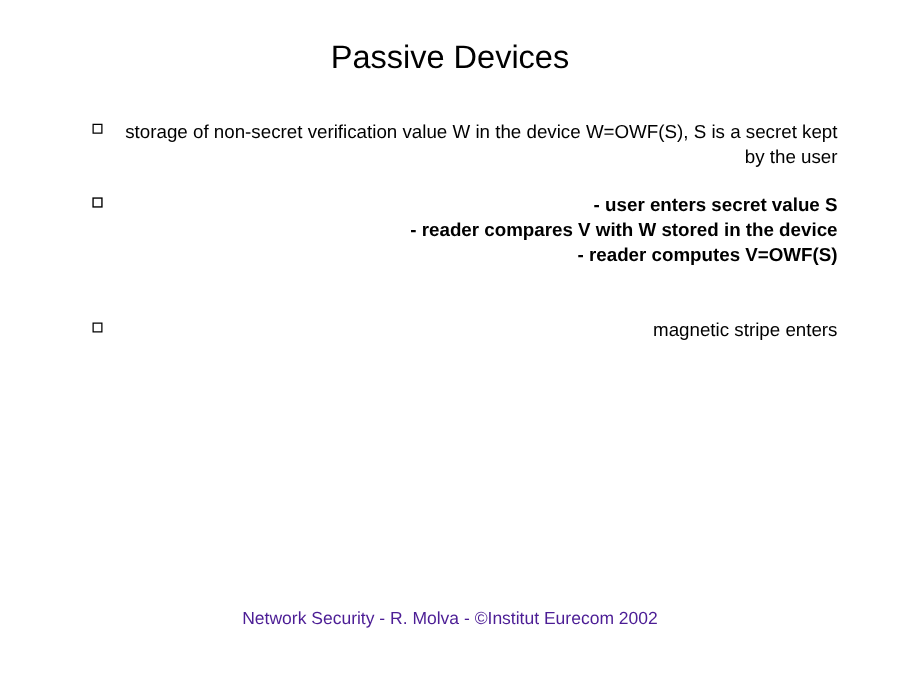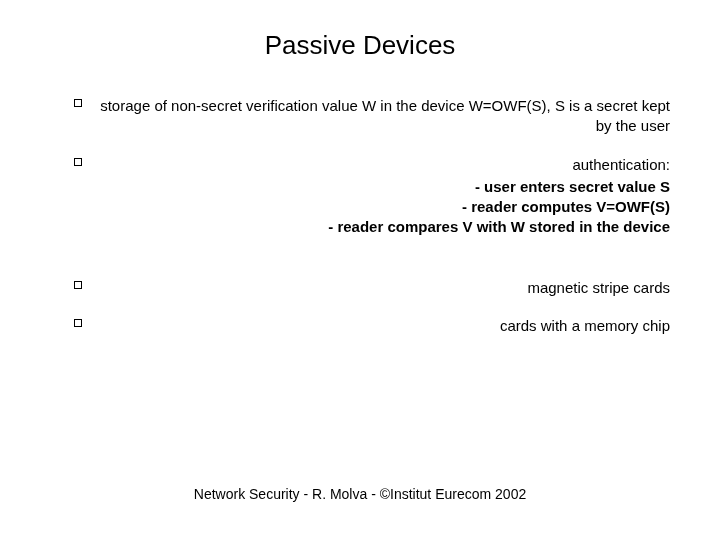--- a/index.html
+++ b/index.html
@@ -60,21 +60,21 @@
       line-height: 1.35;
       font-weight: bold;
     }
     .footer {
       position: absolute;
       bottom: 38px;
       left: 0;
       width: 100%;
       text-align: center;
       font-size: 14px;
-      color: #000000;
+      color: #4c1d95;
     }
   </style>
 </head>
 <body>
 
 <div class="slide">
   <h1 class="title">Passive Devices</h1>
 
   <div class="content">
 
@@ -82,34 +82,29 @@
       <span class="bullet-marker"></span>
       <span>storage of non-secret verification value W in the device W=OWF(S), S is a secret kept by the user</span>
     </div>
 
     <div class="bullet-item">
       <span class="bullet-marker"></span>
     </div>
 
     <div class="bullet-item">
       <span class="bullet-marker"></span>
-      <span>authentication:</span>
       <div class="sub-list">
         <div class="sub-item">- user enters secret value S</div>
+        <div class="sub-item">- reader compares V with W stored in the device</div>
         <div class="sub-item">- reader computes V=OWF(S)</div>
-        <div class="sub-item">- reader compares V with W stored in the device</div>
       </div>
     </div>
 
     <div class="bullet-item extra-gap">
       <span class="bullet-marker"></span>
-      <span>magnetic stripe cards</span>
+      <span>magnetic stripe enters</span>
     </div>
 
-    <div class="bullet-item">
-      <span class="bullet-marker"></span>
-      <span>cards with a memory chip</span>
-    </div>
 
   </div>
 
   <div class="footer">Network Security - R. Molva - ©Institut Eurecom 2002</div>
 </div>
 
 </body></html>

